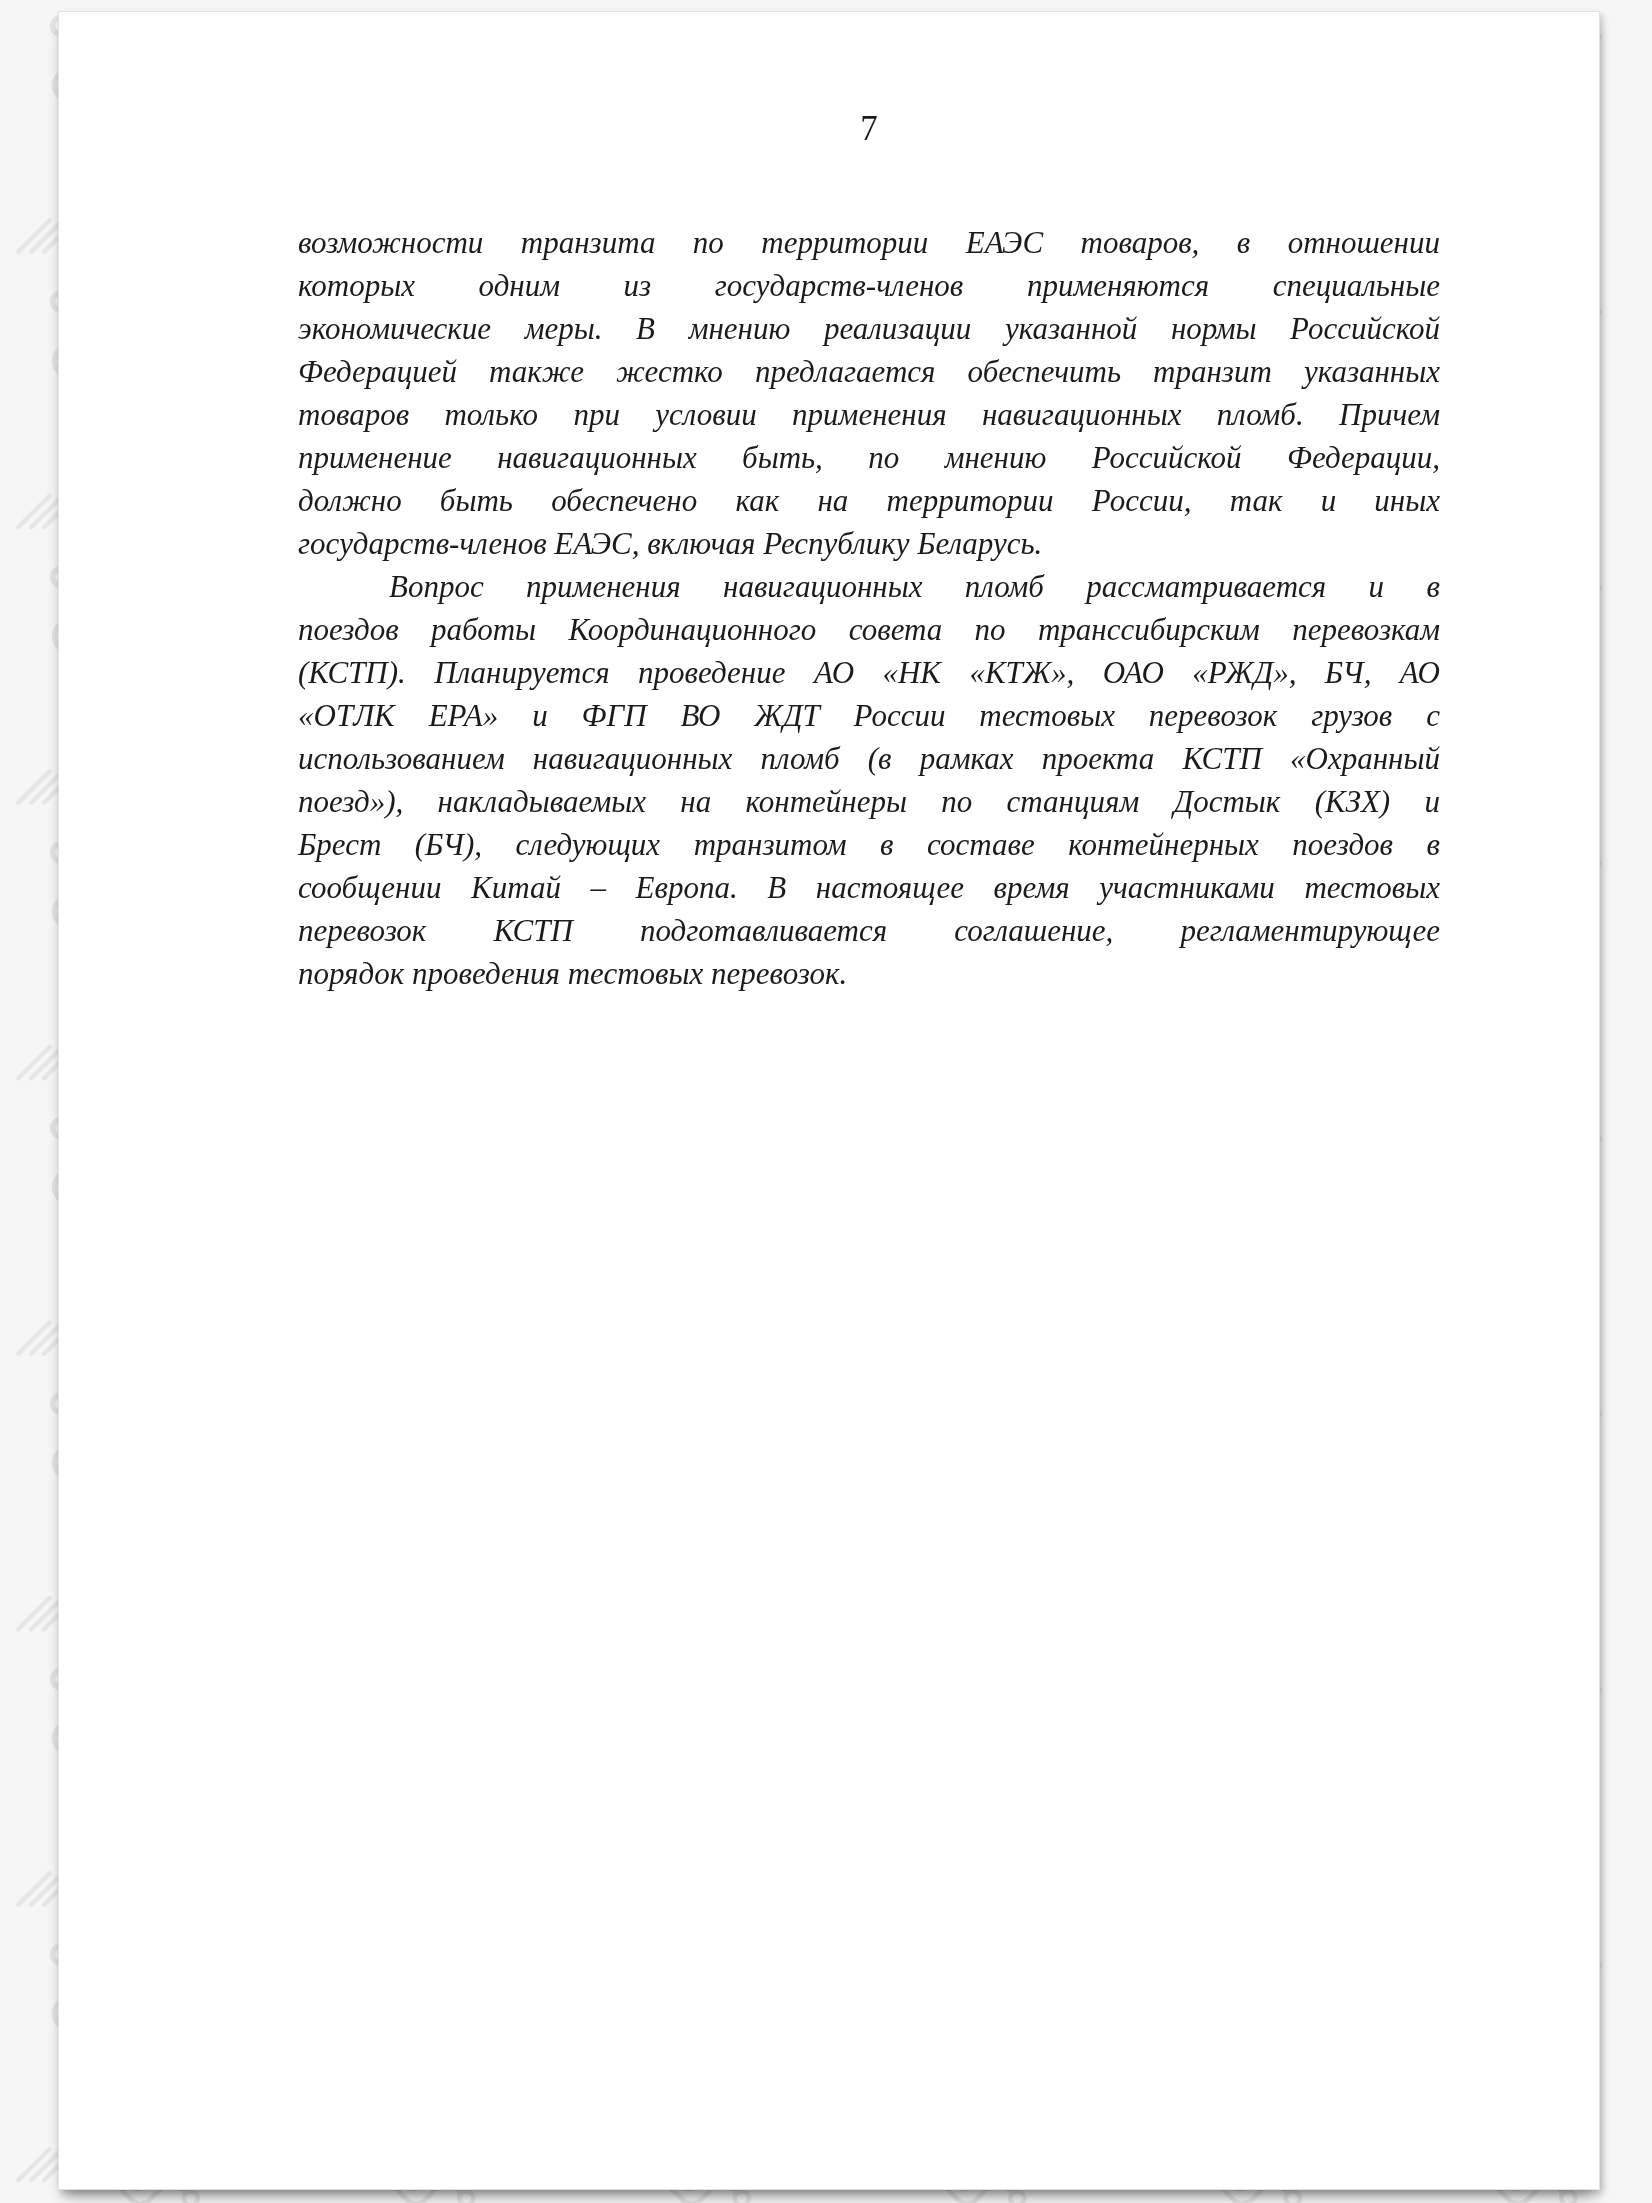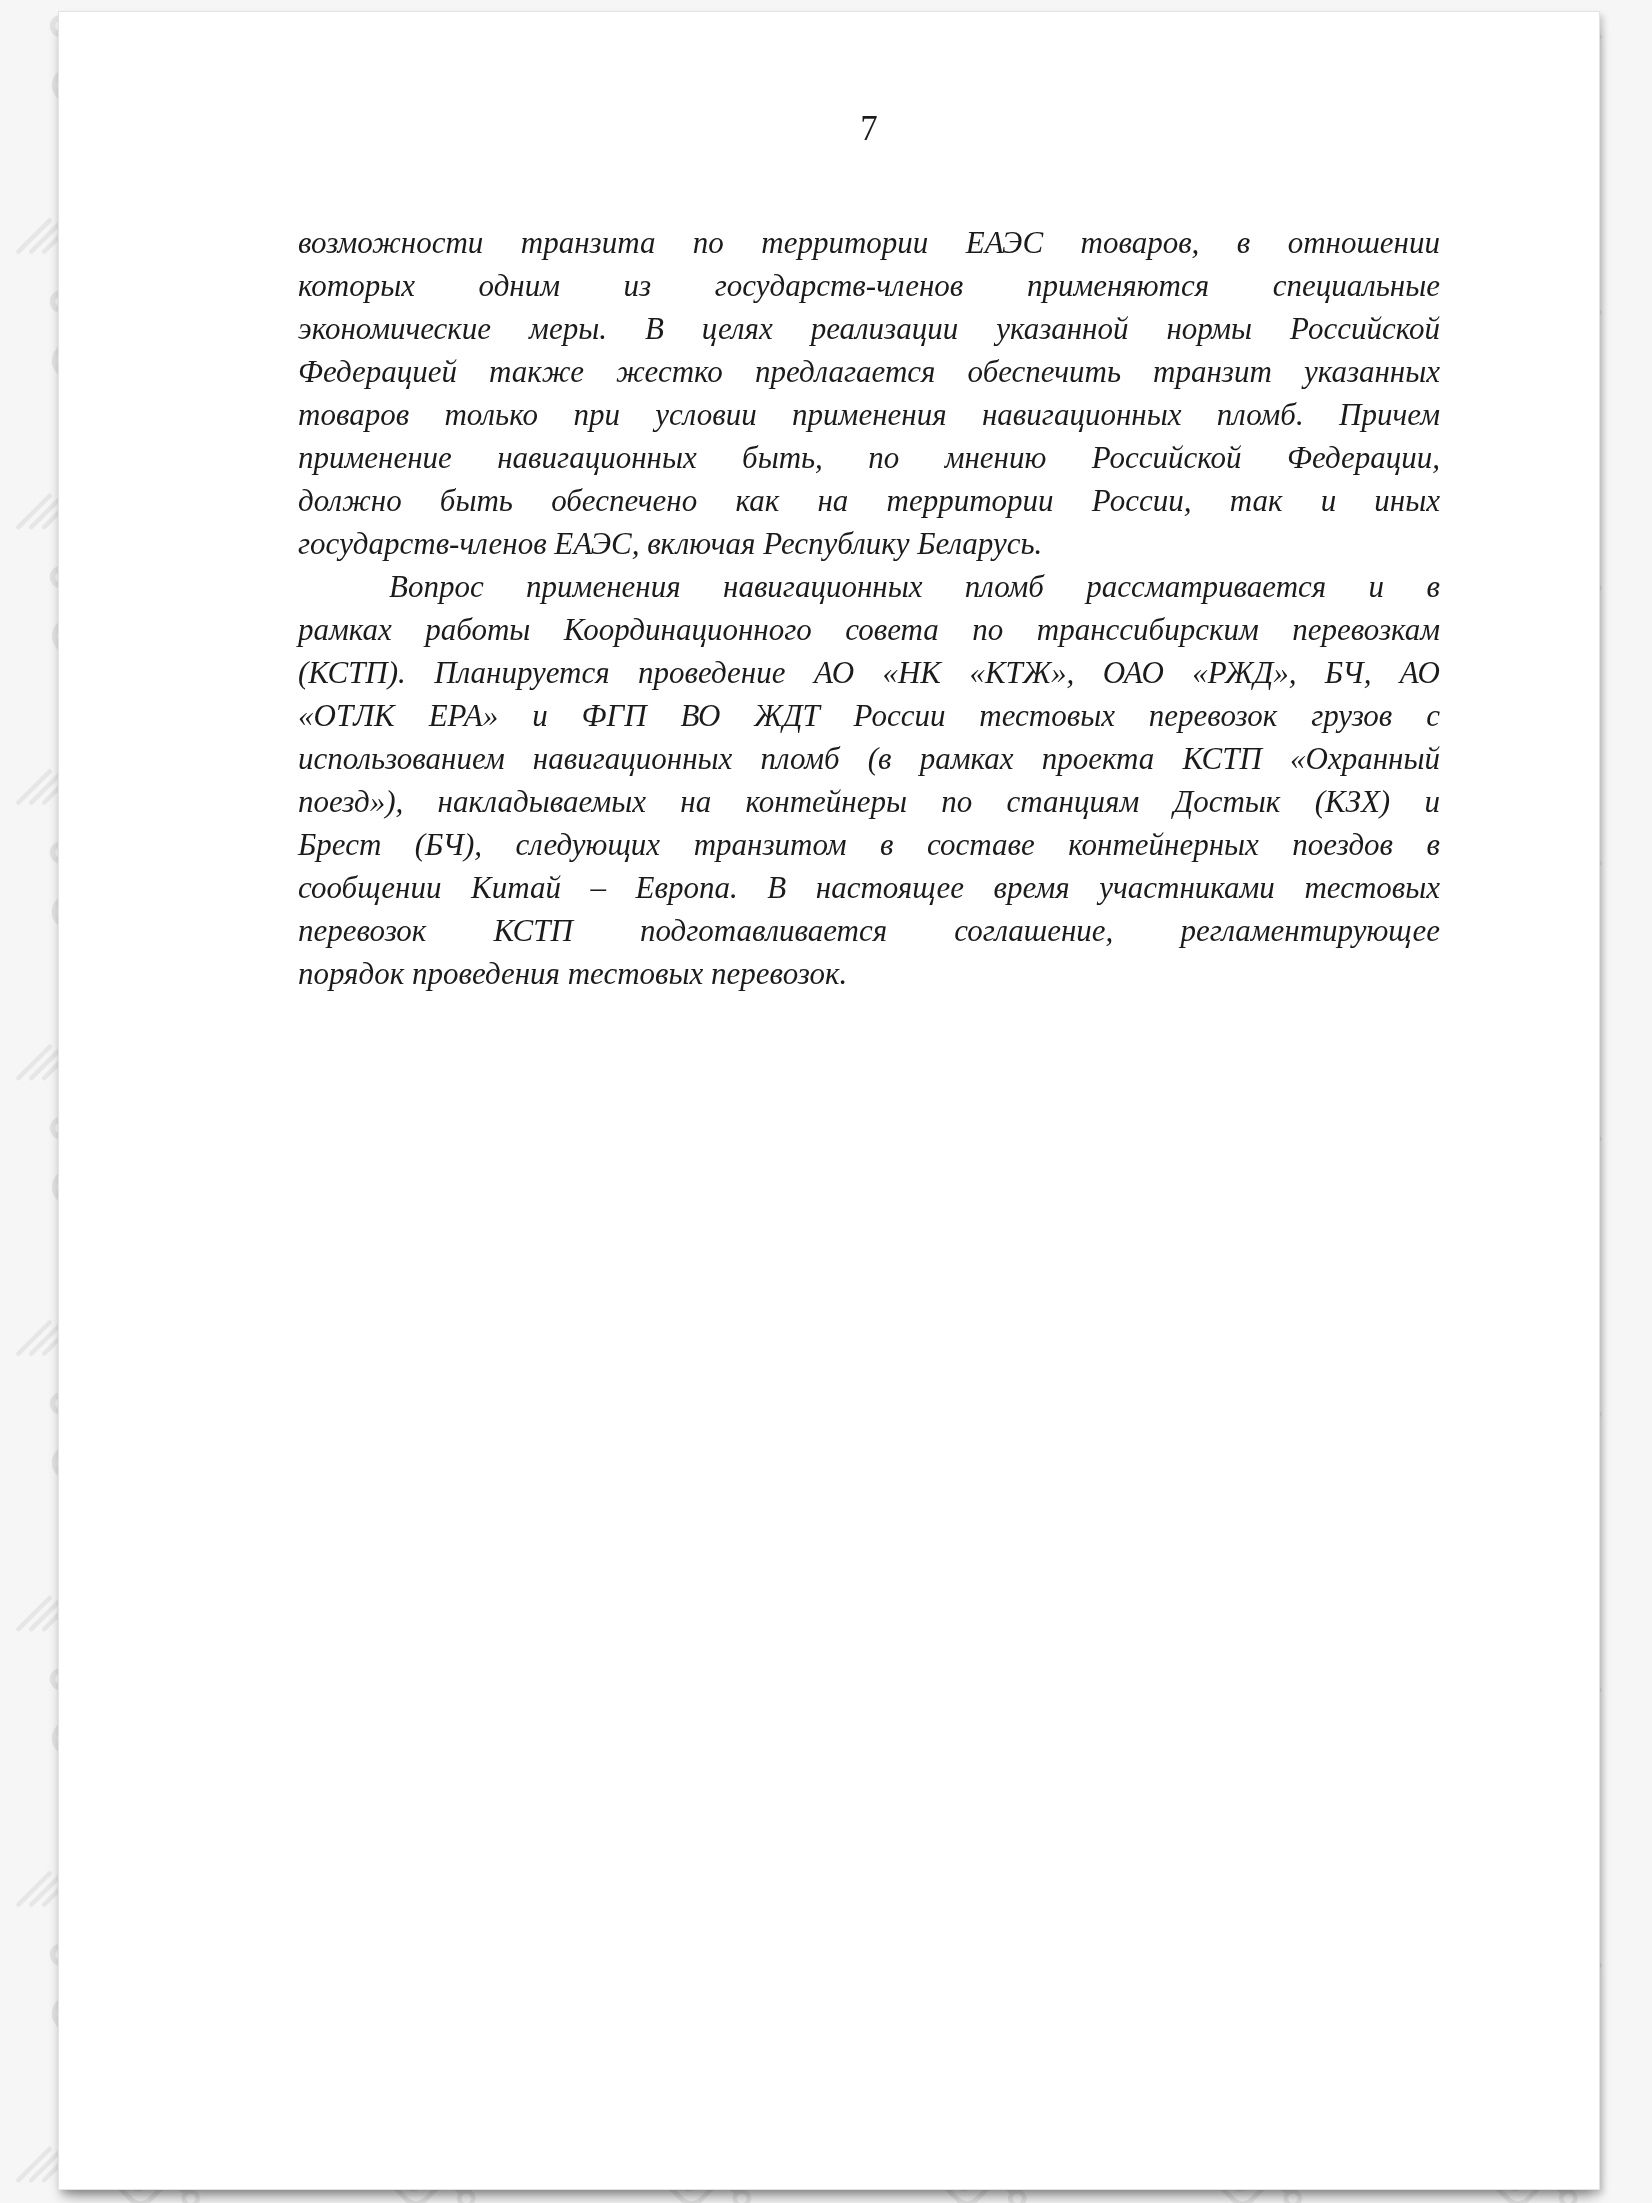--- a/index.html
+++ b/index.html
@@ -99,30 +99,30 @@
   </svg>
 
   <div class="sheet">
 
     <div class="page-number">7</div>
 
     <div class="text-block">
         <div>
           <div class="line j">возможности транзита по территории ЕАЭС товаров, в отношении</div>
           <div class="line j">которых одним из государств-членов применяются специальные</div>
-          <div class="line j">экономические меры. В целях реализации указанной нормы Российской</div>
+          <div class="line j">экономические меры. В мнению реализации указанной нормы Российской</div>
           <div class="line j">Федерацией также жестко предлагается обеспечить транзит указанных</div>
           <div class="line j">товаров только при условии применения навигационных пломб. Причем</div>
           <div class="line j">применение навигационных быть, по мнению Российской Федерации,</div>
           <div class="line j">должно быть обеспечено как на территории России, так и иных</div>
           <div class="line">государств-членов ЕАЭС, включая Республику Беларусь.</div>
         </div>
         <div>
           <div class="line j i">Вопрос применения навигационных пломб рассматривается и в</div>
-          <div class="line j">рамках работы Координационного совета по транссибирским перевозкам</div>
+          <div class="line j">поездов работы Координационного совета по транссибирским перевозкам</div>
           <div class="line j">(КСТП). Планируется проведение АО «НК «КТЖ», ОАО «РЖД», БЧ, АО</div>
           <div class="line j">«ОТЛК ЕРА» и ФГП ВО ЖДТ России  тестовых перевозок грузов с</div>
           <div class="line j">использованием навигационных пломб (в рамках проекта КСТП «Охранный</div>
           <div class="line j">поезд»), накладываемых на контейнеры по станциям Достык (КЗХ) и</div>
           <div class="line j">Брест (БЧ), следующих транзитом в составе контейнерных поездов в</div>
           <div class="line j">сообщении Китай – Европа. В настоящее время участниками тестовых</div>
           <div class="line j">перевозок КСТП подготавливается соглашение, регламентирующее</div>
           <div class="line">порядок проведения тестовых перевозок.</div>
         </div>
       </div>

